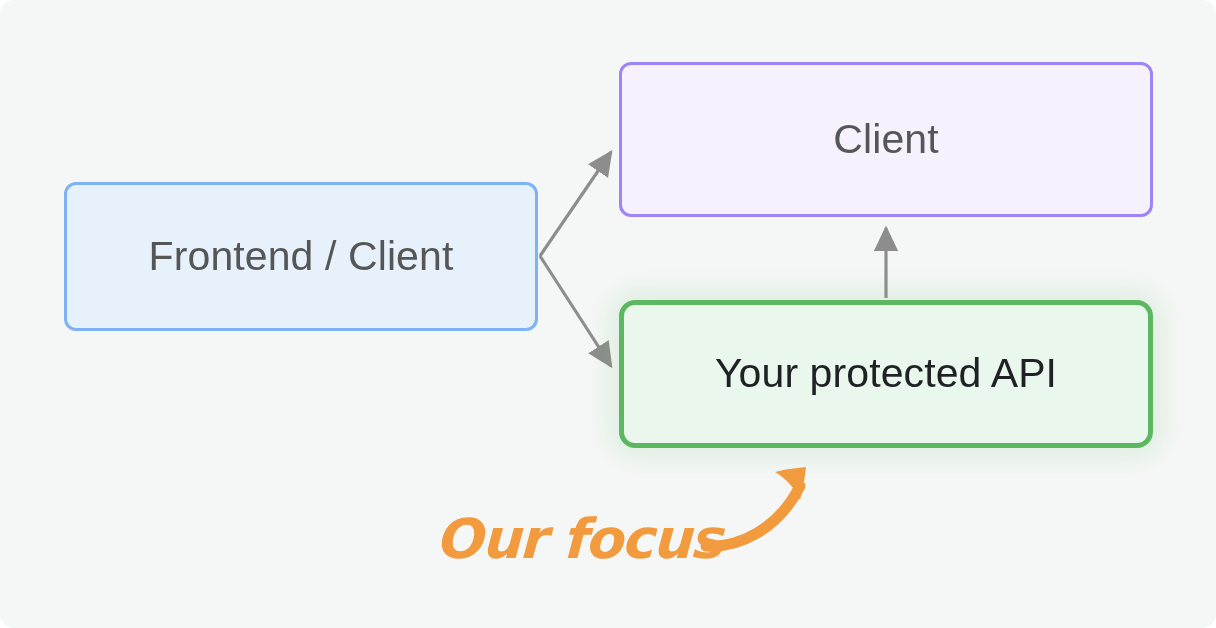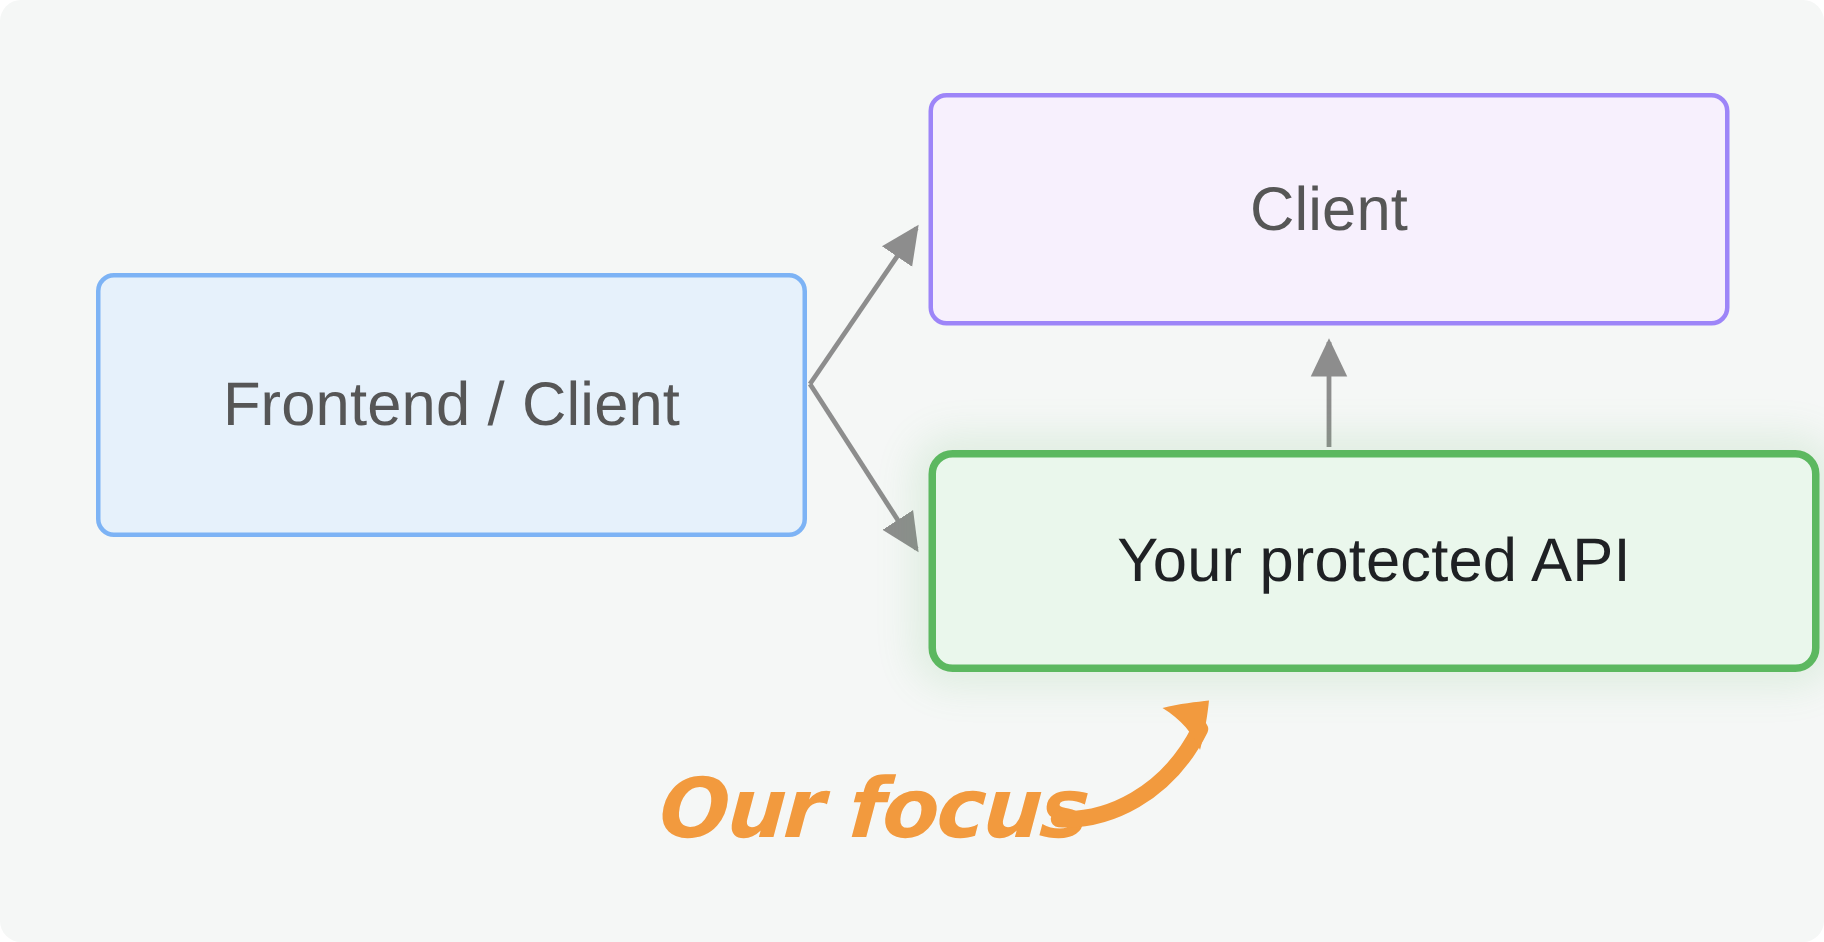--- a/index.html
+++ b/index.html
@@ -41,21 +41,21 @@
   .node-label {
     display: block;
     white-space: nowrap;
   }
 
   
   #node-frontend {
     left: 64px;
     top: 182px;
     width: 474px;
-    height: 176px;
+    height: 149px;
     background: #e6f1fb;
     border: 3px solid #7db3f5;
     border-radius: 12px;
   }
   #node-frontend .node-label {
     color: #565656;
     font-size: 41px;
     font-weight: 400;
     letter-spacing: 0.1px;
   }
@@ -74,21 +74,21 @@
     color: #565656;
     font-size: 41px;
     font-weight: 400;
     letter-spacing: 0.1px;
   }
 
   
   #node-api {
     left: 619px;
     top: 300px;
-    width: 594px;
+    width: 534px;
     height: 148px;
     background: #eaf7ec;
     border: 5px solid #5cb860;
     border-radius: 16px;
     box-shadow: 0 0 26px 10px rgba(92, 184, 96, 0.14);
   }
   #node-api .node-label {
     color: #1f2124;
     font-size: 41px;
     font-weight: 400;

